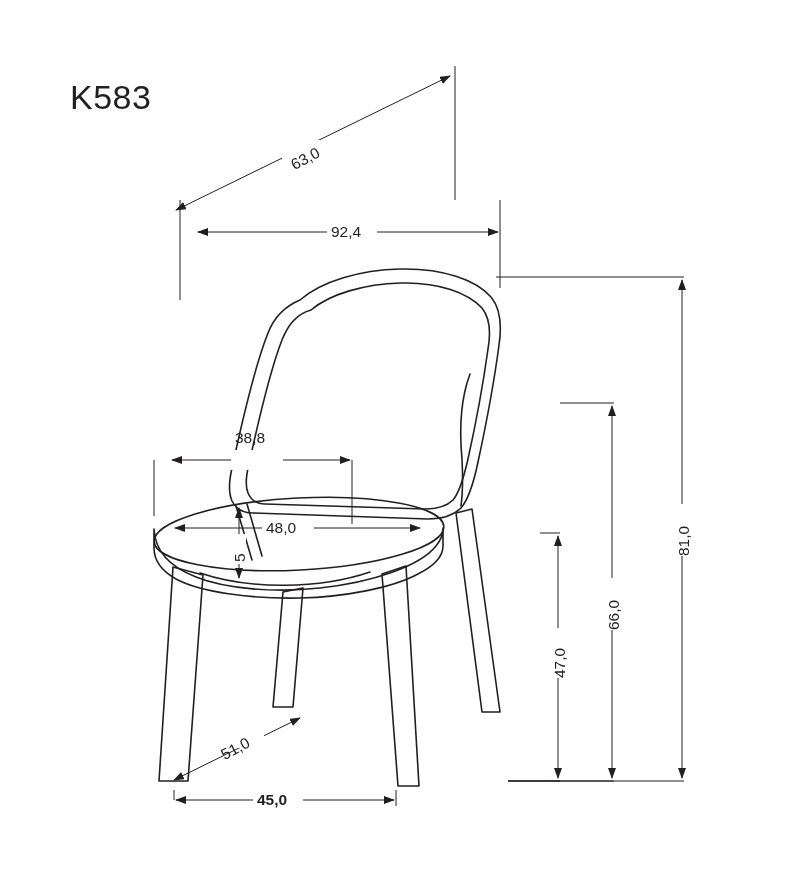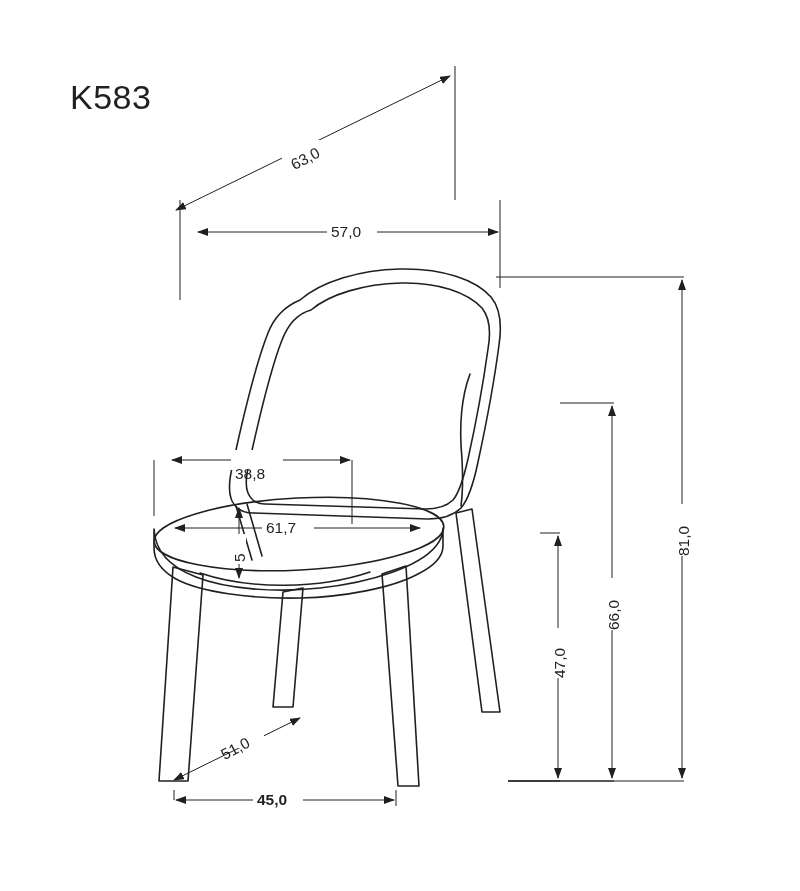--- a/index.html
+++ b/index.html
@@ -163,25 +163,25 @@
       <rect x="548" y="628" width="22" height="50"></rect>
       <rect x="602" y="578" width="22" height="52"></rect>
       <rect x="672" y="504" width="22" height="52"></rect>
     </g>
   </svg>
 
   <div class="title-label">K583</div>
 
   <div class="dim-label rot-d63" style="left:288px; top:158px;">63,0</div>
 
-  <div class="dim-label" style="left:331px; top:223px;">57,0</div>
+  <div class="dim-label" style="left:331px; top:223px;">92,4</div>
 
-  <div class="dim-label" style="left:235px; top:465px;">38,8</div>
+  <div class="dim-label" style="left:235px; top:429px;">38,8</div>
 
-  <div class="dim-label" style="left:266px; top:519px;">61,7</div>
+  <div class="dim-label" style="left:266px; top:519px;">48,0</div>
 
   <div class="dim-label rot-ccw" style="left:231px; top:562px;">5</div>
 
   <div class="dim-label rot-d51" style="left:218px; top:748px;">51,0</div>
 
   <div class="dim-label" style="left:257px; top:791px;font-weight:bold;">45,0</div>
 
   <div class="dim-label rot-ccw" style="left:551px; top:678px;">47,0</div>
 
   <div class="dim-label rot-ccw" style="left:605px; top:630px;">66,0</div>

